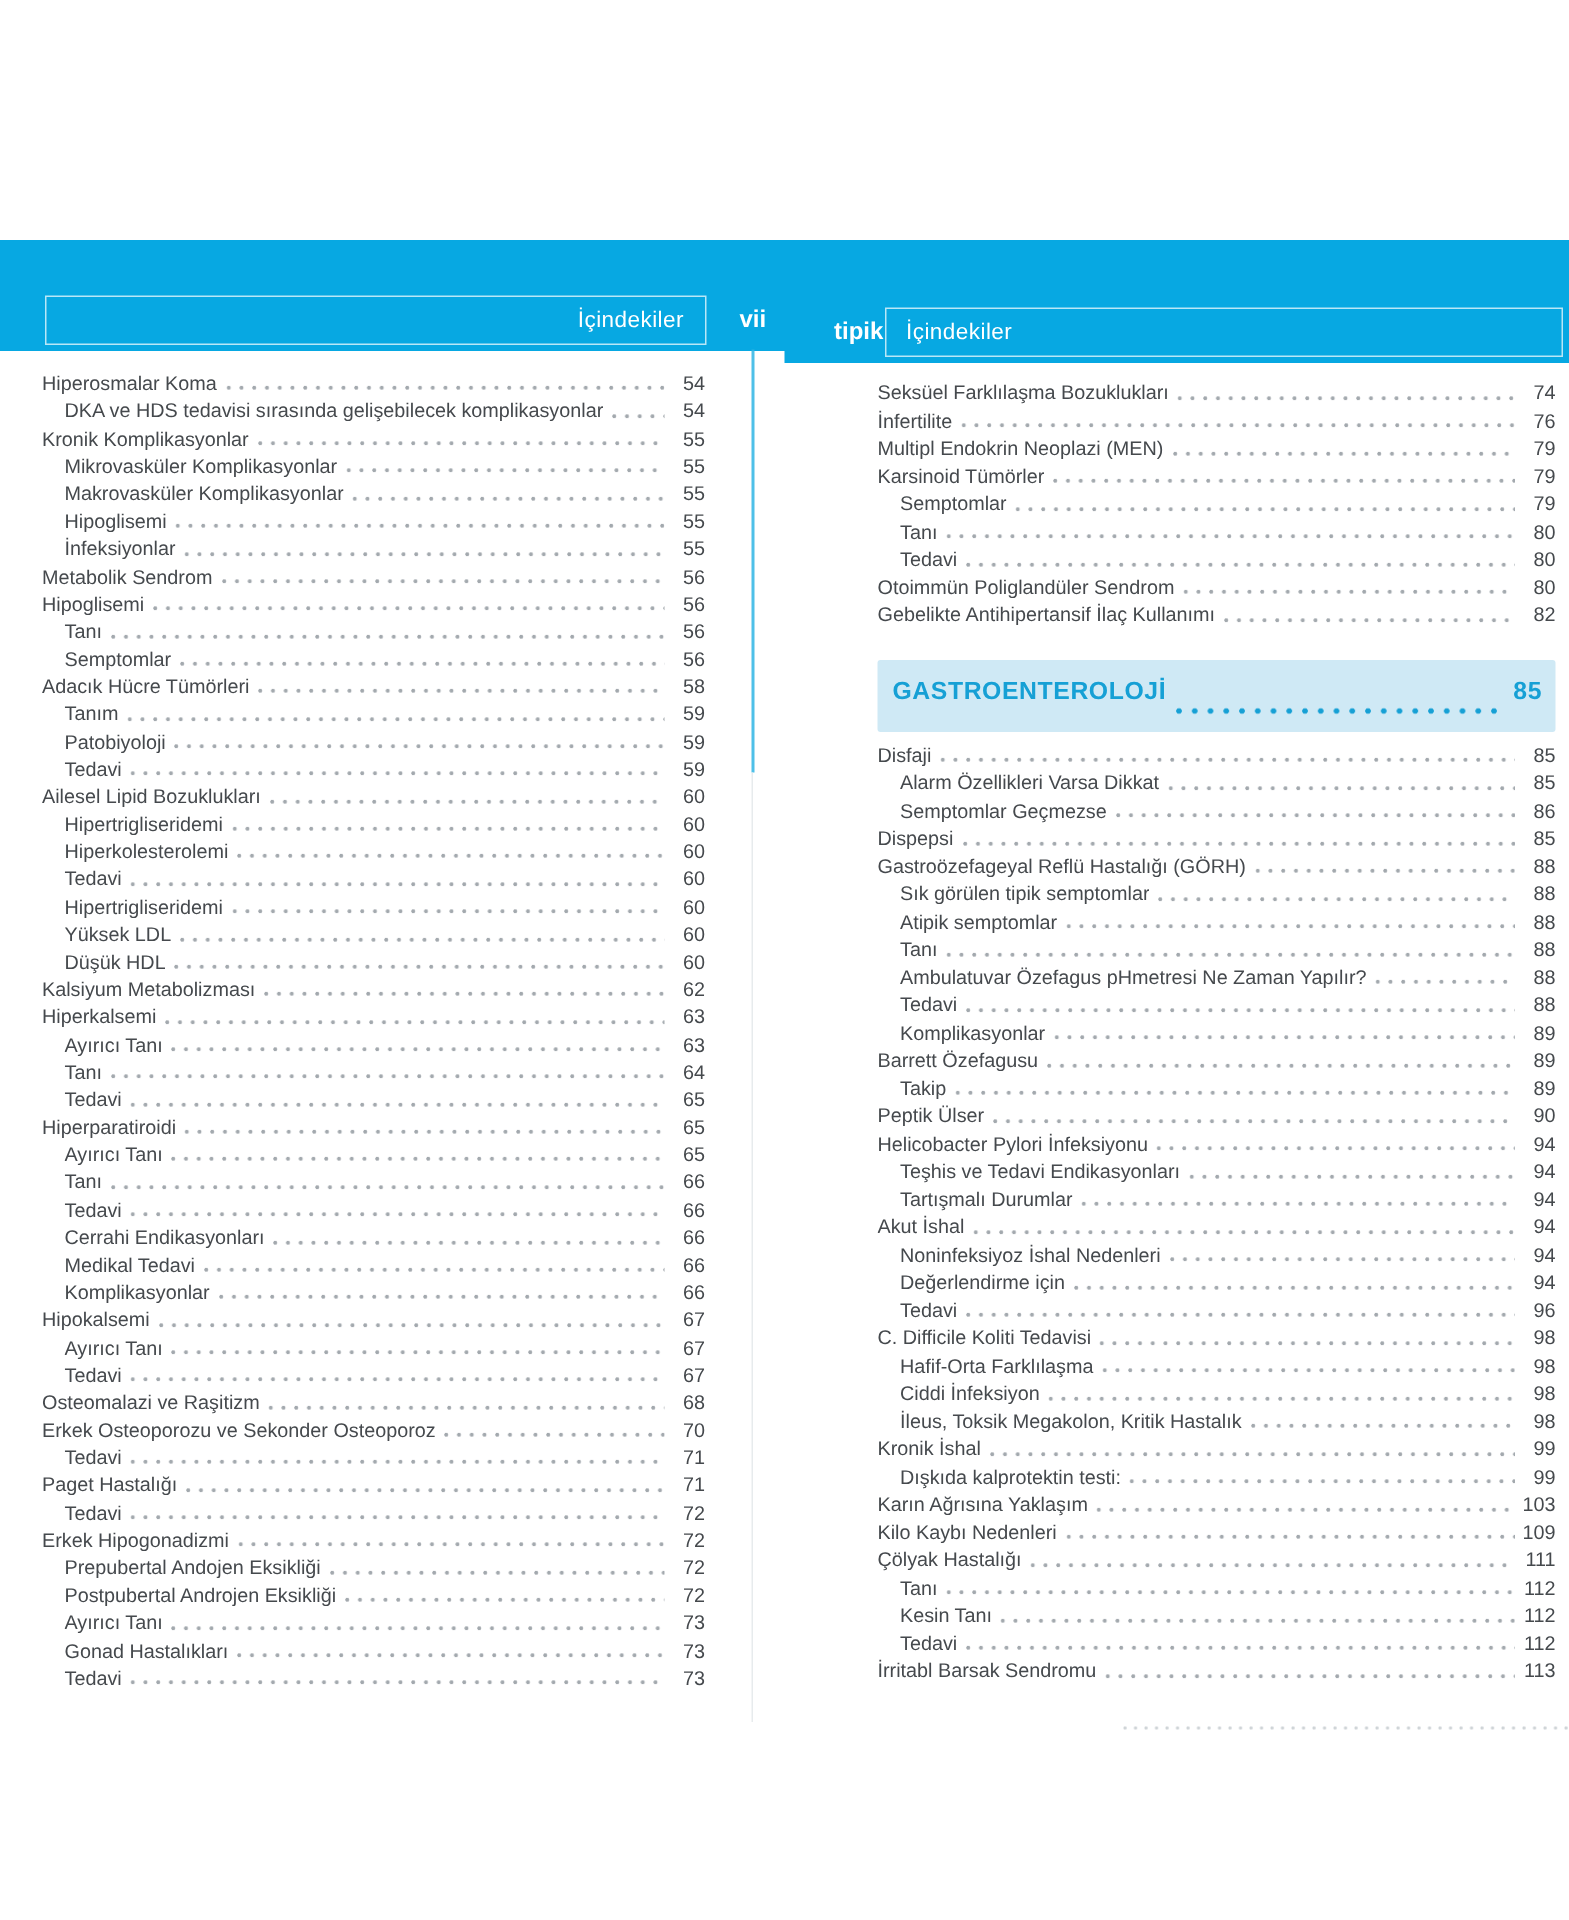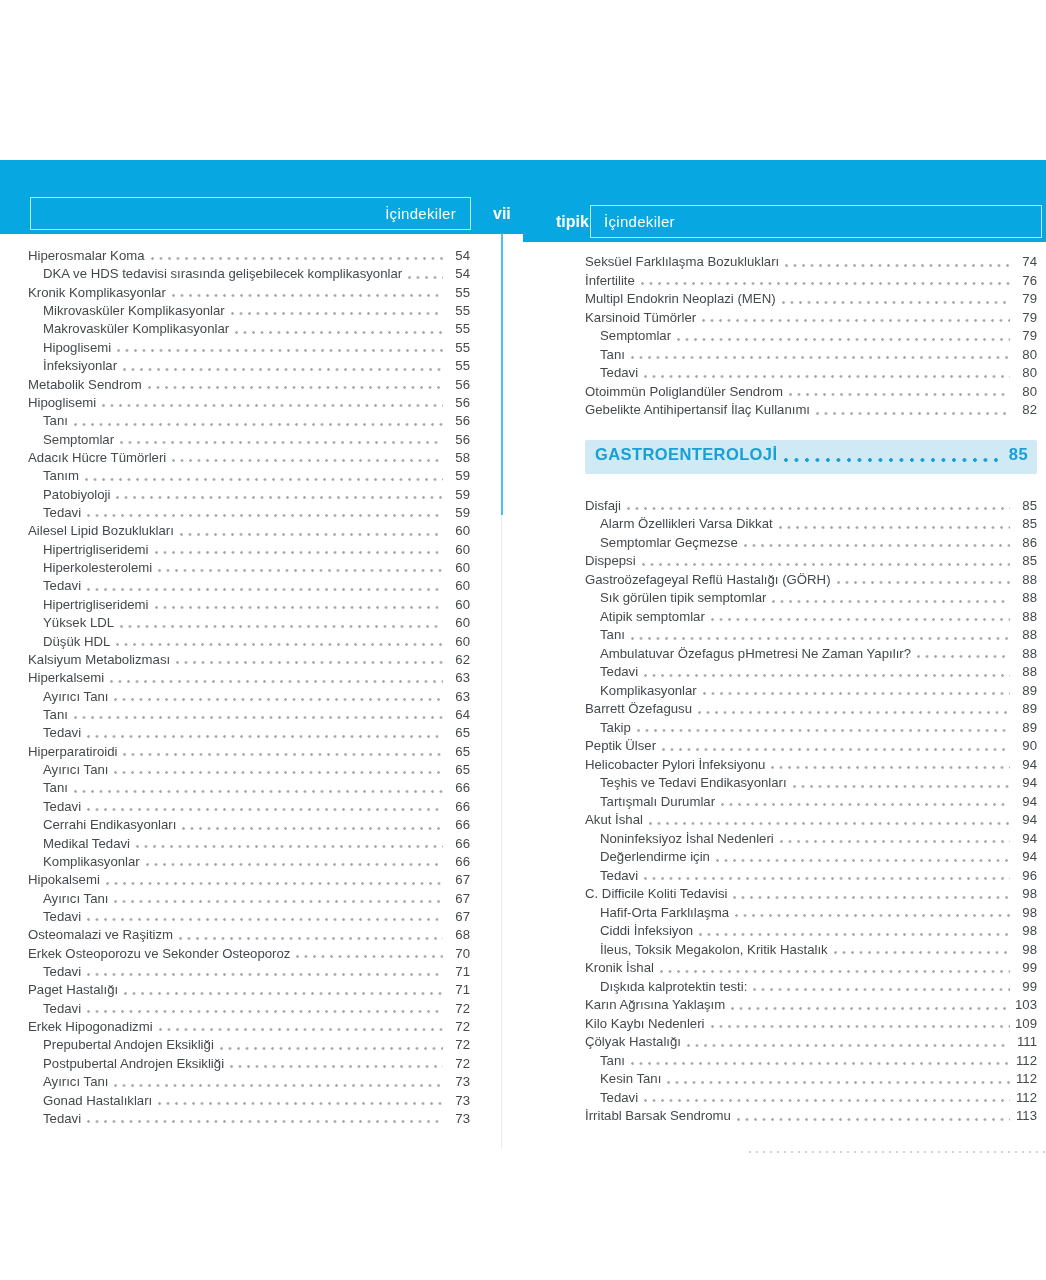--- a/index.html
+++ b/index.html
@@ -34,32 +34,32 @@
   .row .label{line-height:var(--rh);white-space:nowrap;overflow:hidden;}
   .row .pg{line-height:var(--rh);min-width:24px;text-align:right;}
   .row.lvl1{padding-left:15px;}
   .dots{
     flex:1 1 auto;align-self:flex-end;height:5px;margin:0 3px 4px 6px;
     background-image:radial-gradient(circle at 1.5px 2.5px,var(--dot-leader,#a3a9ae) 1.1px,transparent 1.55px);
     background-size:8.5px 5px;background-repeat:repeat-x;
   }
   
   .band{
-    box-sizing:border-box;margin-top:20px;height:34px;width:452px;
+    box-sizing:border-box;margin-top:20px;height:48px;width:452px;
     background:var(--section-band-bg,#cfe9f5);border-radius:2px;
     display:flex;align-items:center;padding:0 9px 4px 10px;
     color:var(--section-text,#16a0d5);font-weight:bold;font-size:16.5px;letter-spacing:.4px;
   }
   .band .pg{min-width:26px;text-align:right;}
   .band .dots{
     height:6px;margin:0 2px 7px 7px;
     background-image:radial-gradient(circle at 2px 3px,var(--section-text,#16a0d5) 1.65px,transparent 2.1px);
     background-size:10.5px 6px;
   }
-  .col-right .toc-bottom{display:block;margin-top:23px;}
+  .col-right .toc-bottom{display:block;margin-top:7px;}
   
   .edge-cyan{position:absolute;left:501px;top:233px;width:2px;height:282px;background:#2fb5e4;opacity:.85;}
   .edge-gray{position:absolute;left:501px;top:515px;width:1px;height:633px;background:#e7ebed;}
   .cut-line{position:absolute;left:748px;top:1151px;width:298px;height:2px;
     background-image:radial-gradient(circle at 2px 1px,#cfd4d7 0.9px,transparent 1.3px);
     background-size:7px 2px;background-repeat:repeat-x;}
 </style>
 </head>
 <body>
 

